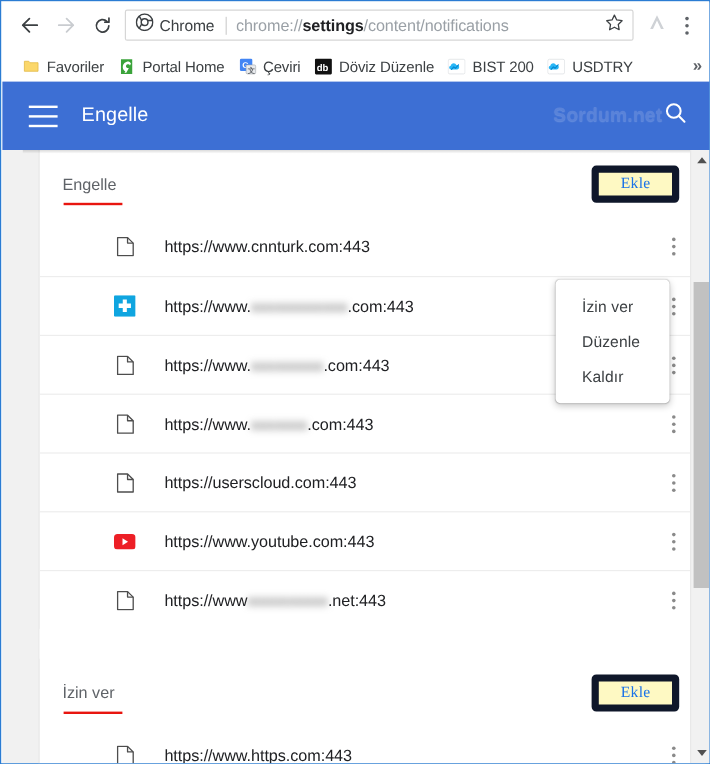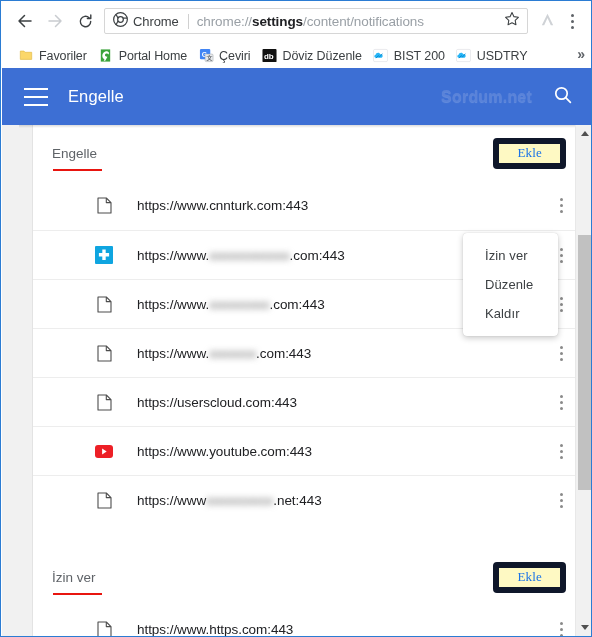--- a/index.html
+++ b/index.html
@@ -170,21 +170,20 @@
     margin-left: 20px;
     letter-spacing: 0.1px;
     flex: 1 1 auto;
   }
   .watermark {
     color: #5a83d9;
     font-size: 16px;
     font-weight: 700;
     letter-spacing: 0.2px;
     text-shadow: 0 1px 1px rgba(255,255,255,0.22);
-    margin-right: 20px;
     flex: 0 0 auto;
   }
   .search-btn {
     width: 22px; height: 22px;
     flex: 0 0 auto;
     display:flex; align-items:center; justify-content:center;
   }
 
   
   .page-body {

